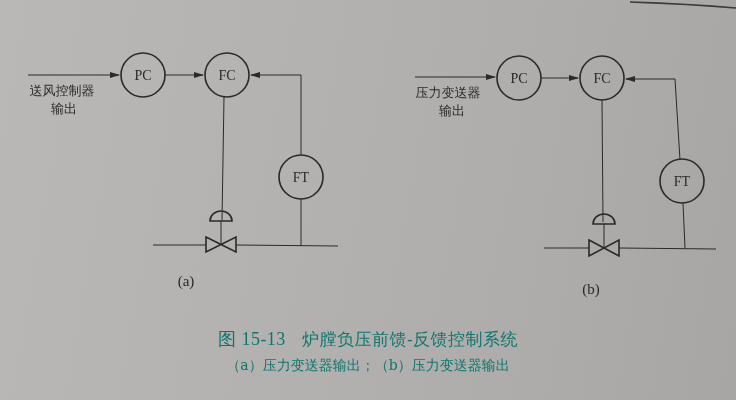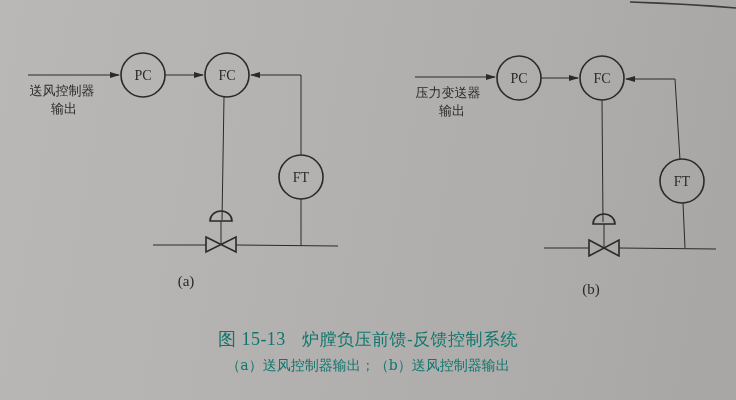--- a/index.html
+++ b/index.html
@@ -78,13 +78,13 @@
     <text x="62" y="95">送风控制器</text>
     <text x="64" y="113">输出</text>
     <text x="448" y="97">压力变送器</text>
     <text x="452" y="115">输出</text>
   </g>
 </svg>
 
 <div class="caption" id="cap-title">
   <span class="num">图 15-13</span><span>炉膛负压前馈-反馈控制系统</span>
 </div>
-<div class="caption" id="cap-sub">（a）送风控制器输出；（b）送风控制器输出</div>
+<div class="caption" id="cap-sub">（a）压力变送器输出；（b）压力变送器输出</div>
 
 </body></html>

